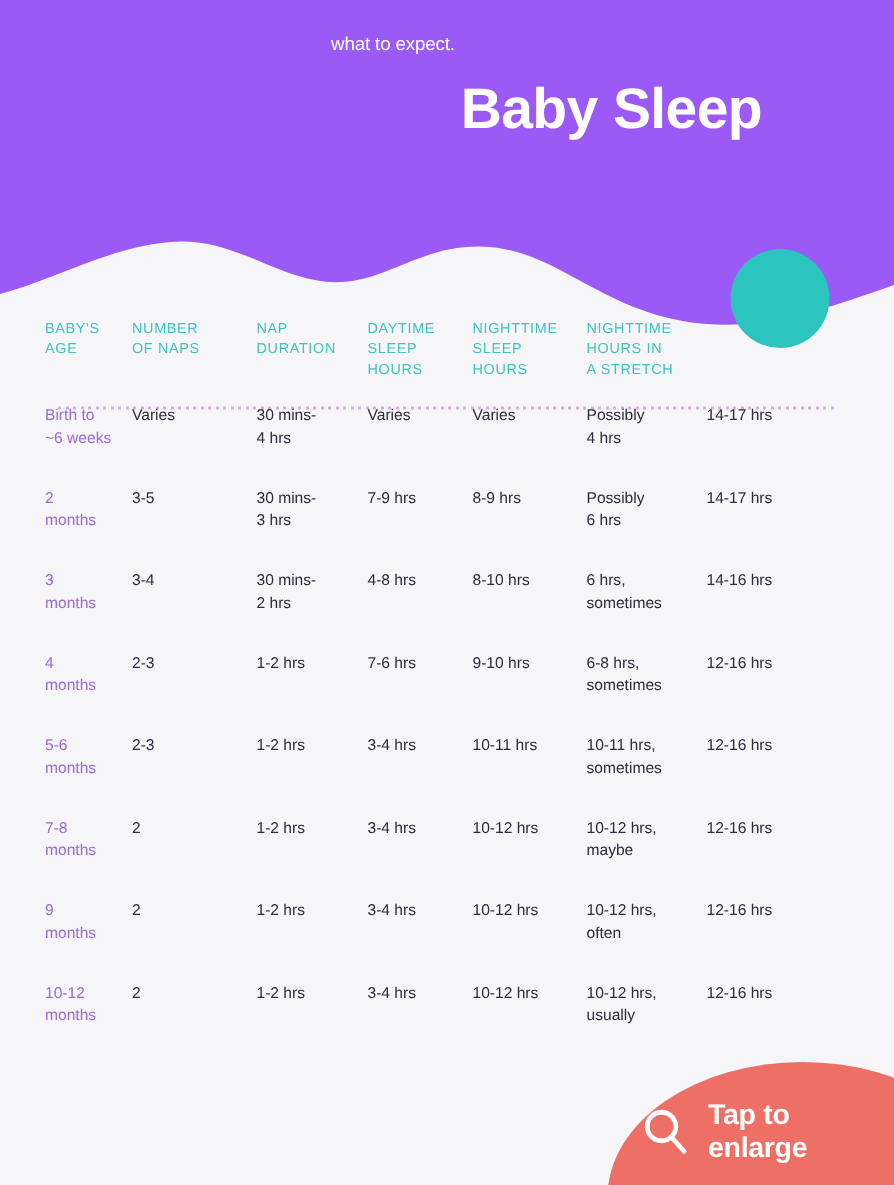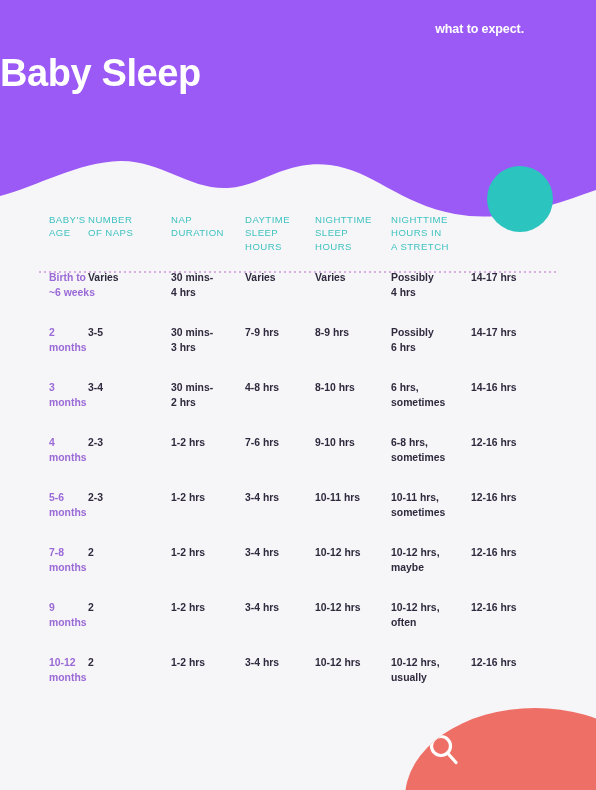--- a/index.html
+++ b/index.html
@@ -35,34 +35,34 @@
     display: block;
     width: 596px;
     height: 230px;
   }
 
   .brand {
     position: absolute;
     top: 22px;
     left: 0;
     width: 524px;
-    text-align: right;
+    text-align: center;
     z-index: 4;
     color: #ffffff;
     font-size: 12.5px;
-    font-weight: bold;
+    font-weight: normal;
     letter-spacing: -0.1px;
   }
 
   .title {
     position: absolute;
     top: 48px;
     left: 0;
     width: 508px;
-    text-align: left;
+    text-align: right;
     z-index: 4;
     color: #ffffff;
     font-size: 38px;
     font-weight: bold;
     line-height: 50px;
     letter-spacing: -0.4px;
   }
   .title .line {
     display: block;
   }
@@ -122,28 +122,27 @@
     height: 2px;
     background-image: repeating-linear-gradient(
       to right,
       #d6aee0 0px, #d6aee0 2px,
       rgba(0,0,0,0) 2px, rgba(0,0,0,0) 5px
     );
   }
 
   .body-row {
     height: 55px;
-    font-weight: bold;
   }
   .body-row .cell.age {
     color: #9a6ad6;
   }
 
   
-  .c0 { left: 49px;  width: 64px; }
+  .c0 { left: 30px;  width: 64px; }
   .c1 { left: 88px; width: 62px; }
   .c2 { left: 171px; width: 72px; }
   .c3 { left: 245px; width: 68px; }
   .c4 { left: 315px; width: 74px; }
   .c5 { left: 391px; width: 78px; }
   .c6 { left: 471px; width: 90px; }
 
   
   .tap-overlay {
     position: absolute;
@@ -318,16 +317,18 @@
     </div>
 
   </div>
 
   <div class="tap-overlay">
     <div class="tap-inner">
       <svg class="magnifier" viewBox="0 0 34 34" aria-hidden="true">
         <circle cx="14" cy="13" r="9.5" fill="none" stroke="#ffffff" stroke-width="3.2"></circle>
         <line x1="20.5" y1="20" x2="29" y2="29.5" stroke="#ffffff" stroke-width="3.2" stroke-linecap="round"></line>
       </svg>
+      <div class="tap-label">Tap to
+enlarge</div>
     </div>
   </div>
 
 </div>
 
 </body></html>

